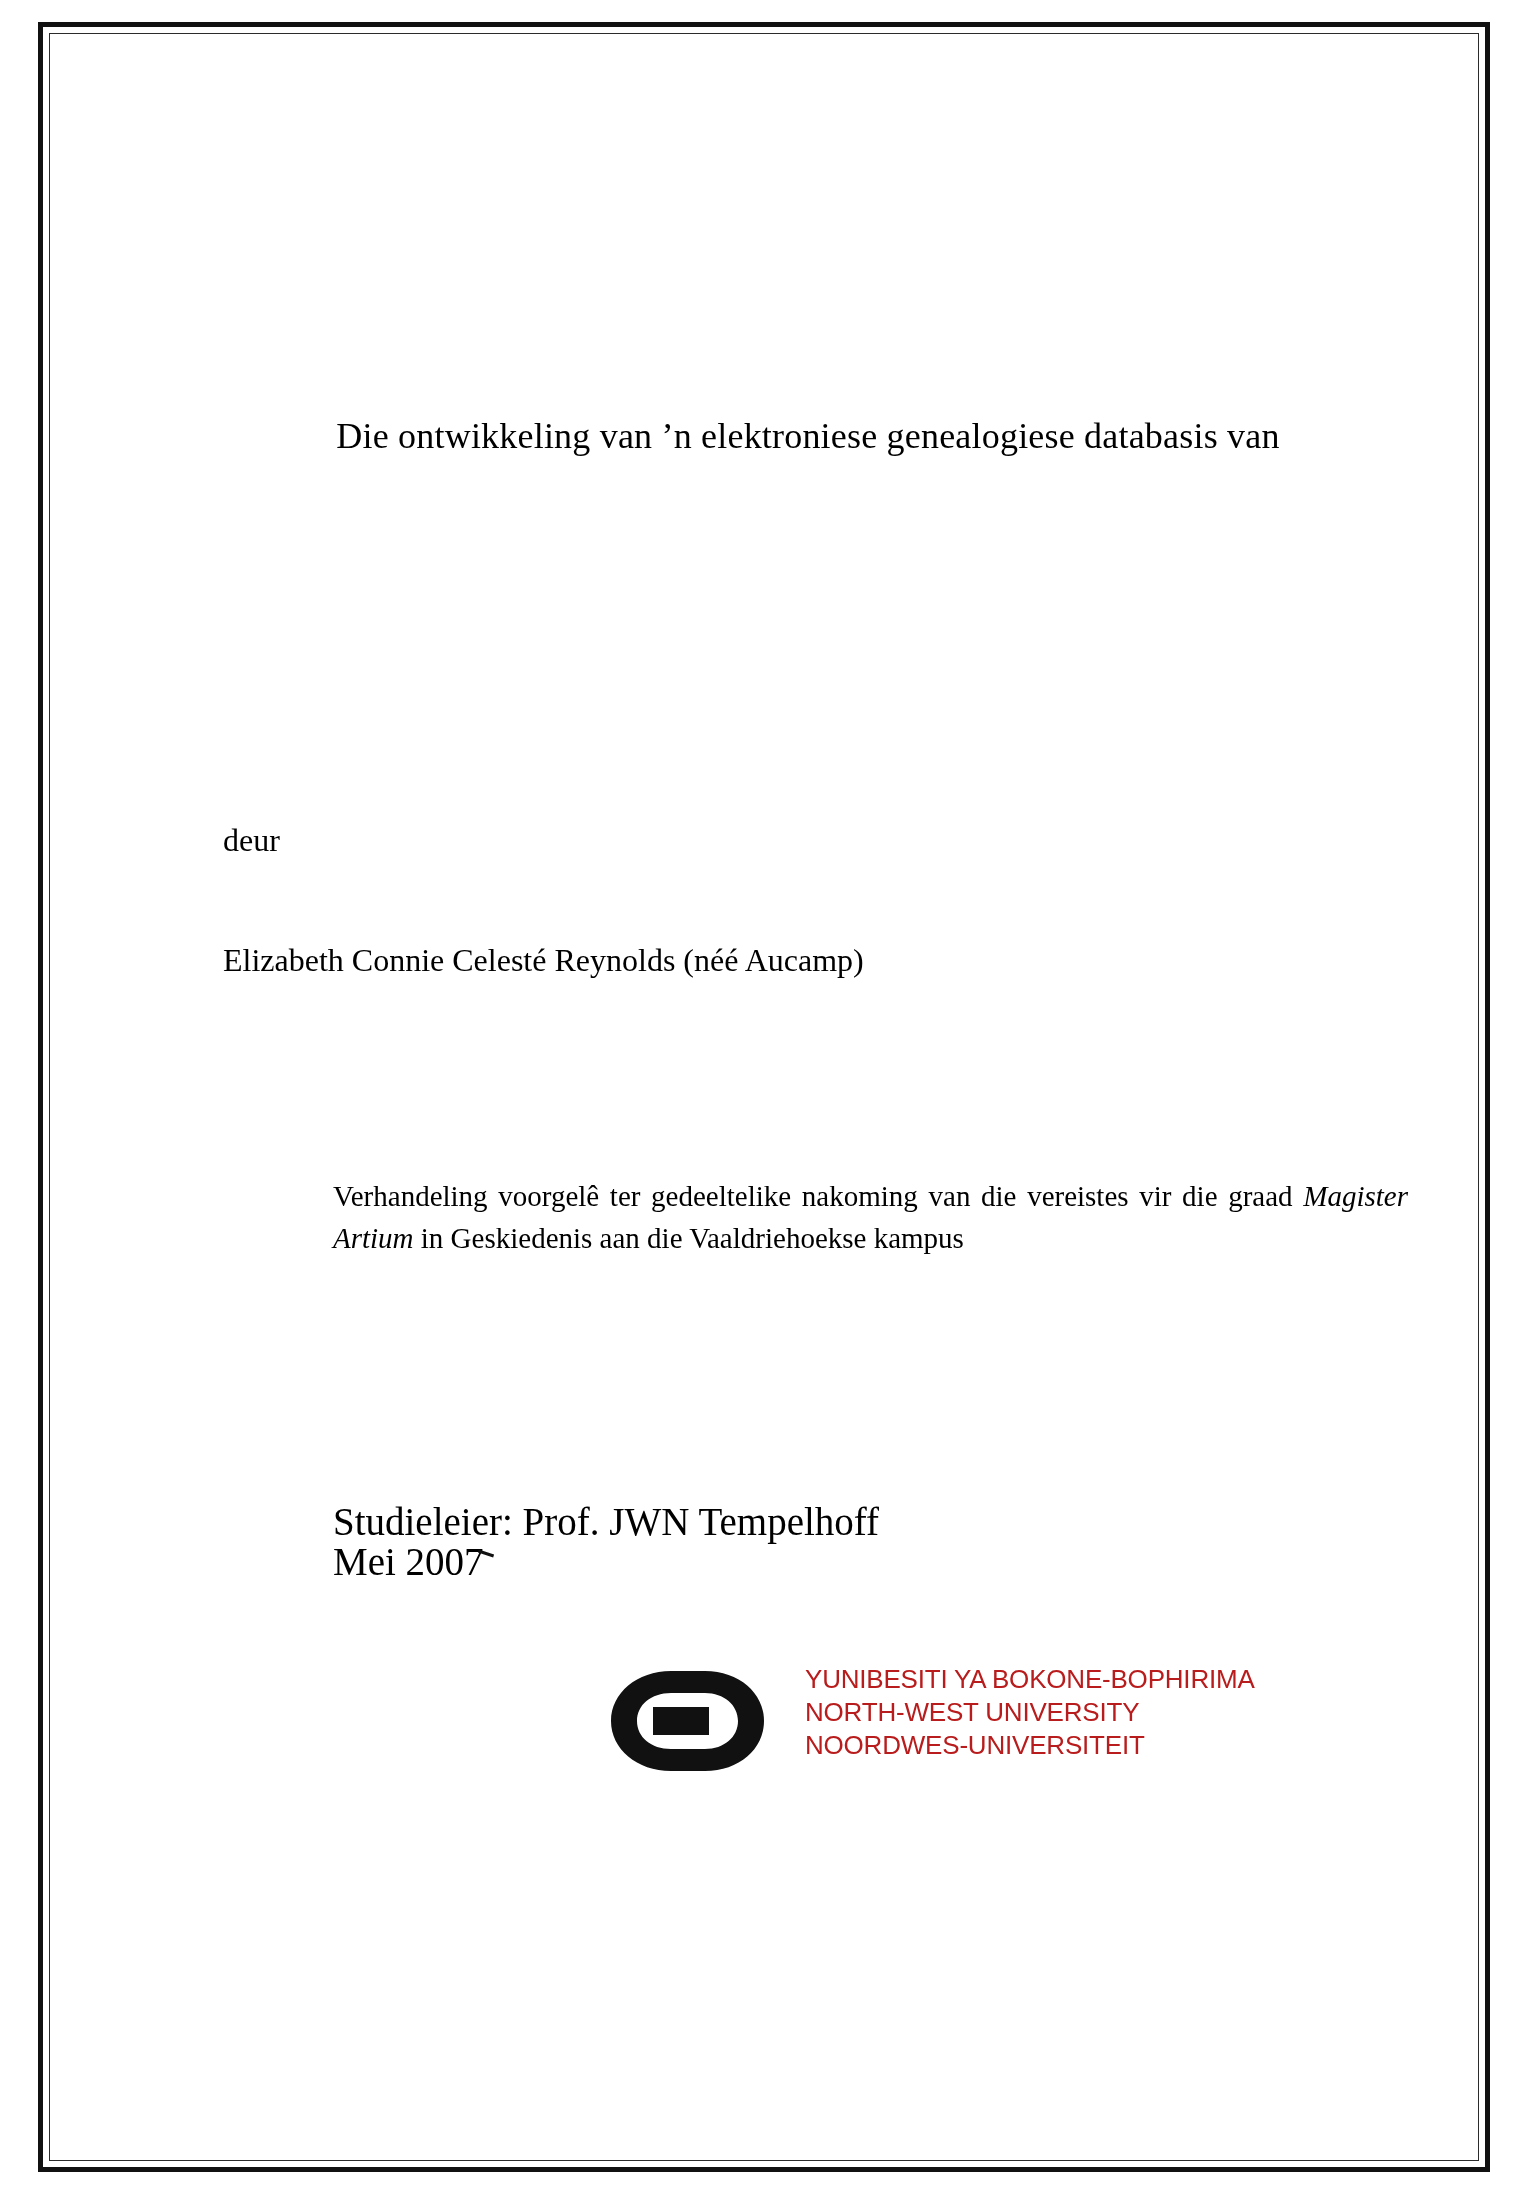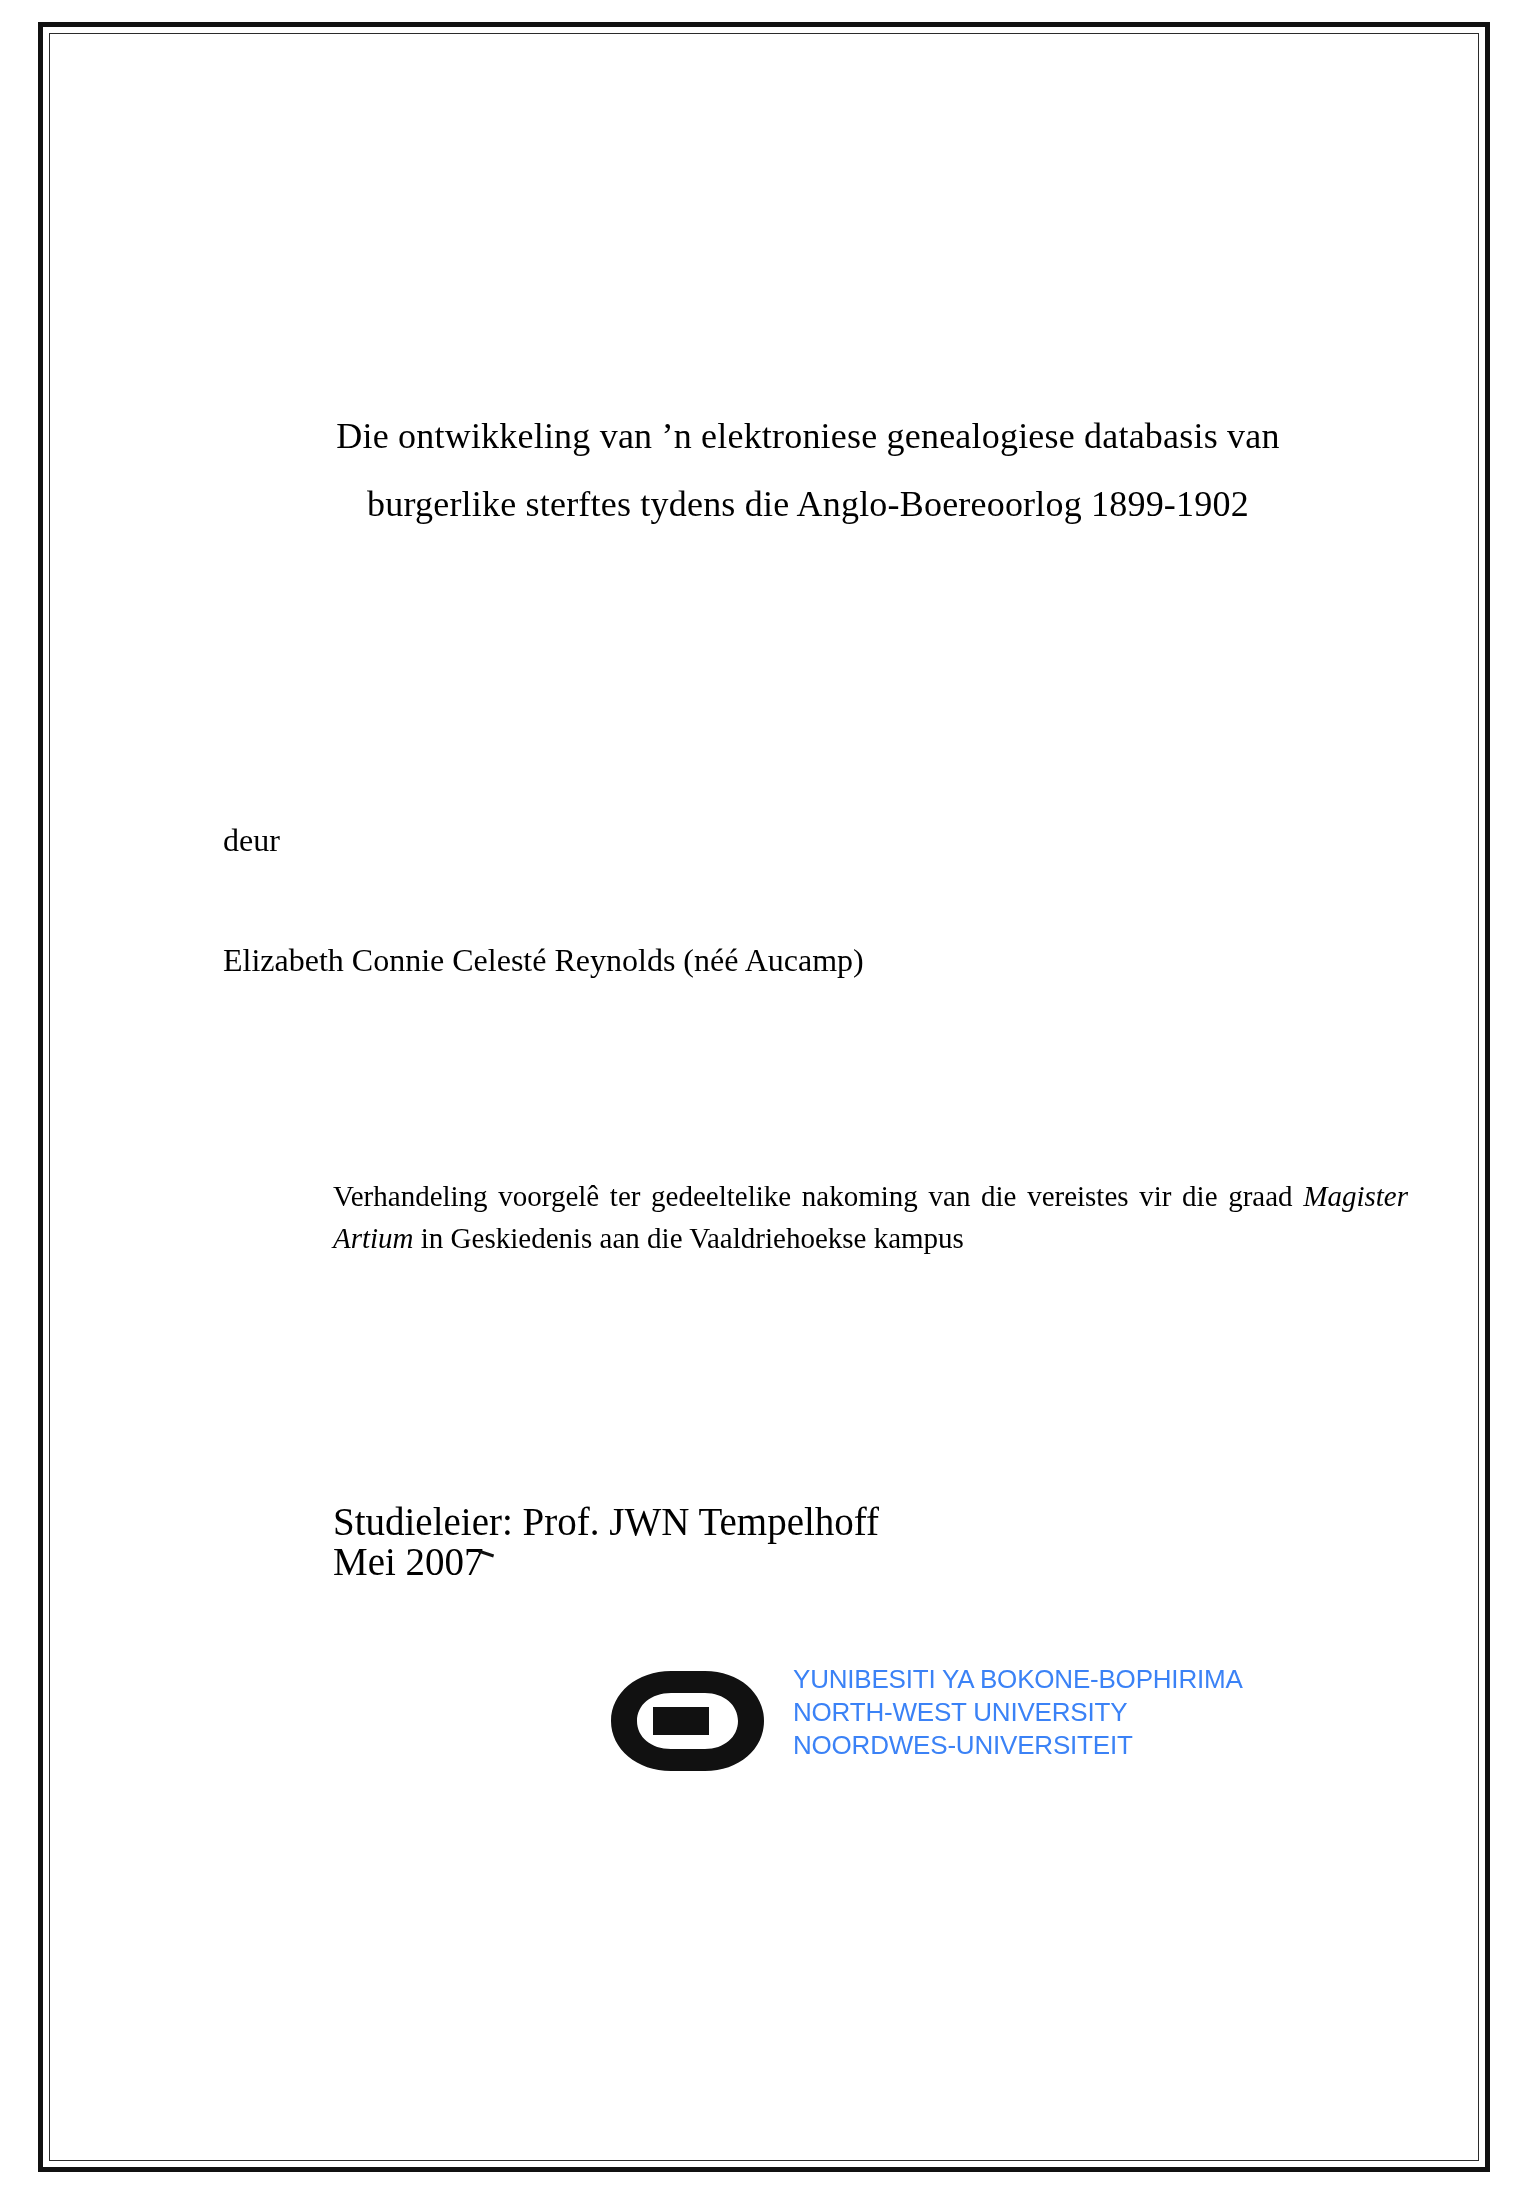--- a/index.html
+++ b/index.html
@@ -142,42 +142,41 @@
   }
   .logo-mark {
     position: absolute;
     left: 0px;
     top: 8px;
     width: 195px;
     height: 112px;
   }
   .logo-text {
     position: absolute;
-    left: 200px;
+    left: 212px;
     top: 6px;
     font-family: "Liberation Sans", sans-serif;
     font-size: 26px;
     line-height: 33px;
     letter-spacing: -0.2px;
     font-weight: 500;
-    color: #3b82f6;
+    color: #b91c1c;
   }
 </style>
 </head>
 <body>
 
 <div class="page-scan">
   <div class="page-border">
     <div class="page-border-inner"></div>
 
     <div class="content">
 
       <div class="title-block">
         <div class="title-line">Die ontwikkeling van ’n elektroniese genealogiese databasis van</div>
-        <div class="title-line">burgerlike sterftes tydens die Anglo-Boereoorlog 1899-1902</div>
       </div>
 
       <div class="deur">deur</div>
 
       <div class="author">Elizabeth Connie Celesté Reynolds (néé Aucamp)</div>
 
       <div class="degree">
         <div class="just"><span>Verhandeling voorgelê ter gedeeltelike nakoming van die vereistes vir die graad </span><span class="italic">Magister Artium</span><span> in Geskiedenis aan die Vaaldriehoekse kampus</span></div>
       </div>
 

